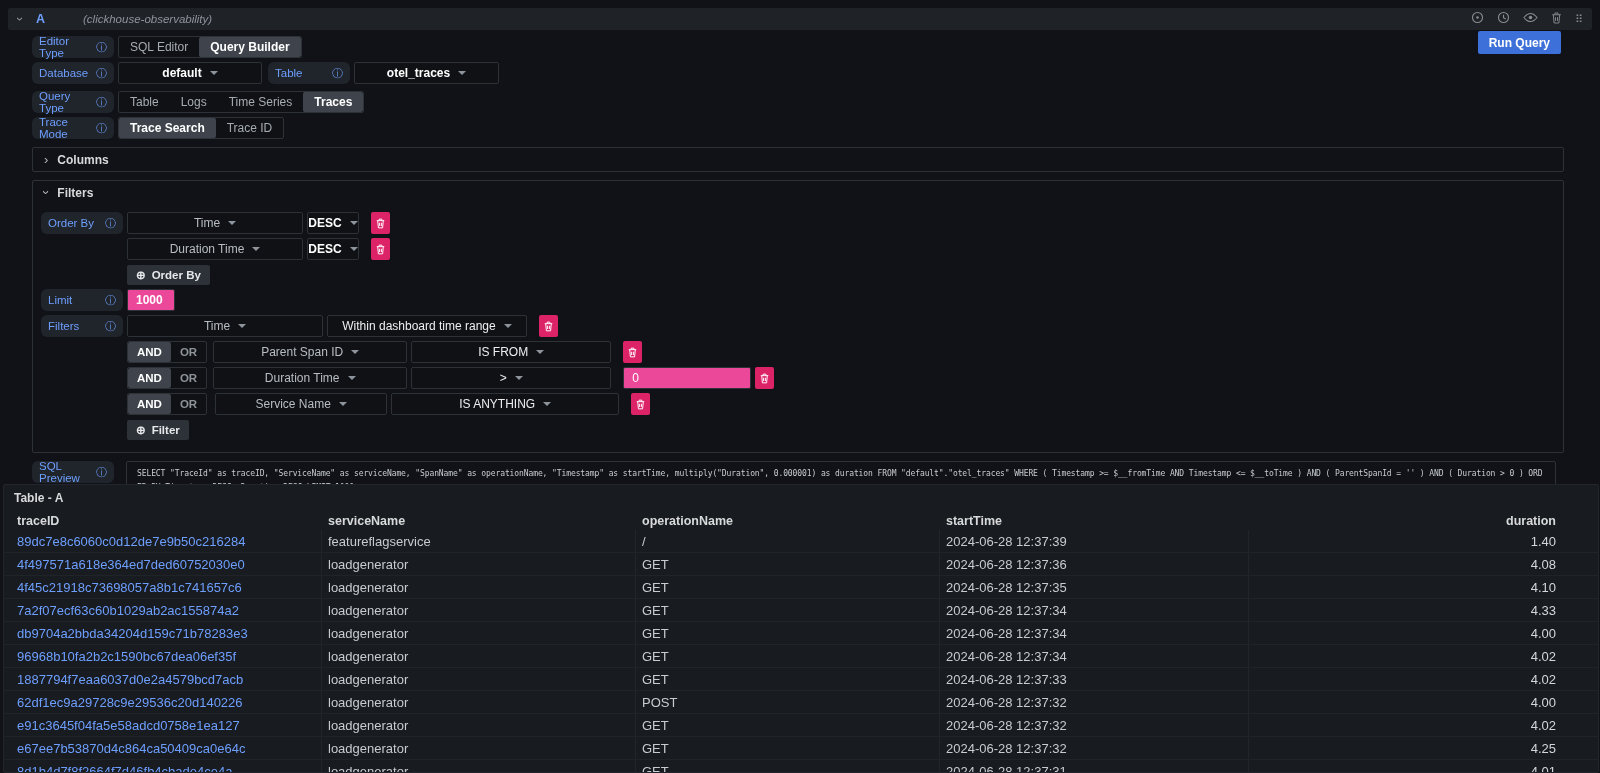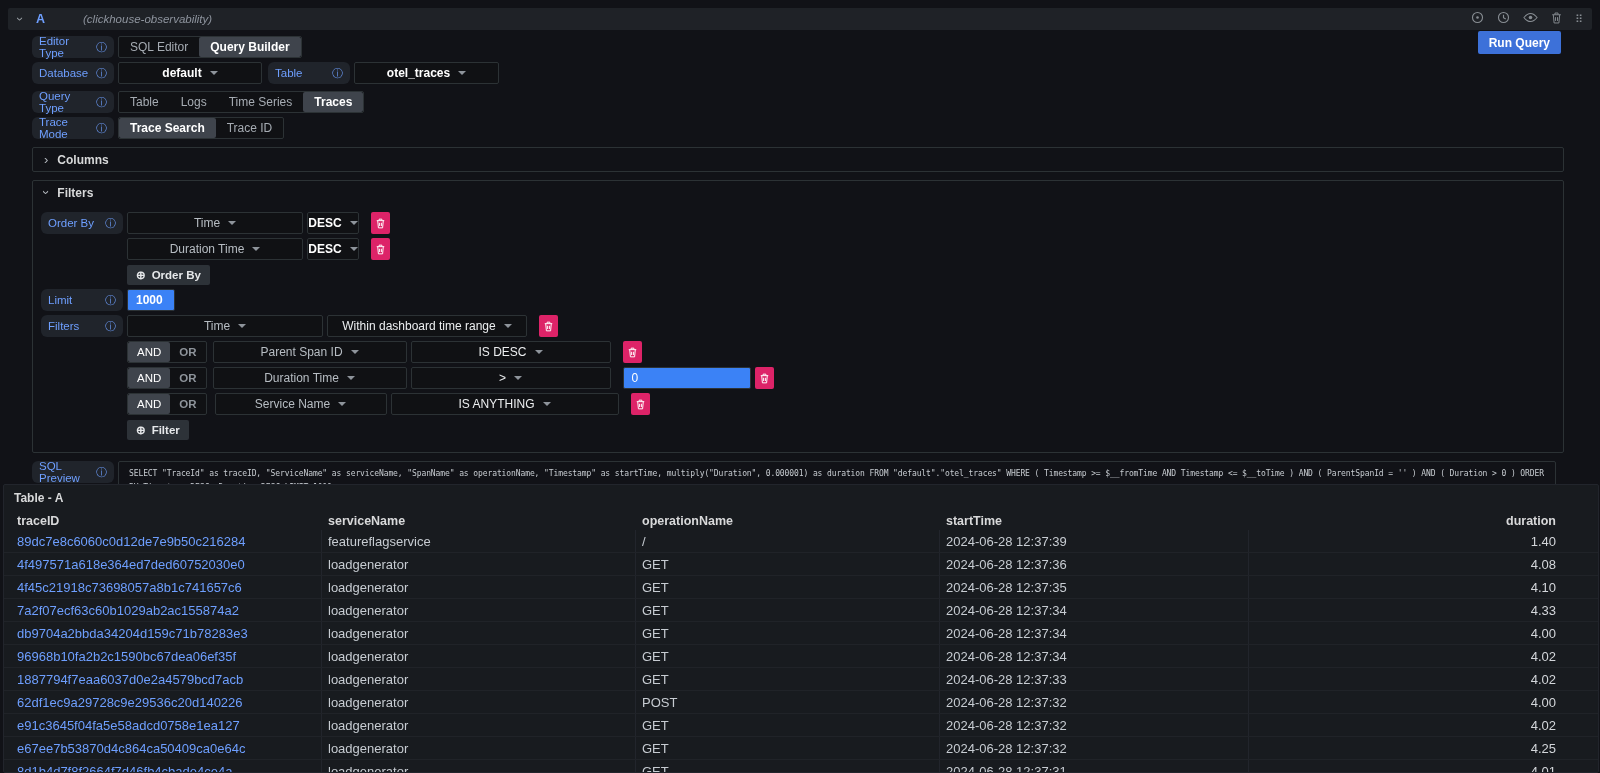--- a/index.html
+++ b/index.html
@@ -55,21 +55,21 @@
   .select {
     background:#101114; border:1px solid #2c3235; border-radius:2px;
     display:flex; align-items:center; justify-content:center;
     padding:0 8px; font-size:12px; color:#b7bdc3; cursor:pointer; flex:none;
   }
   .select .val-strong { color:#fff; font-weight:600; }
   .select .val-white { color:#eceef0; }
   .caret { width:0; height:0; border-left:4px solid transparent; border-right:4px solid transparent; border-top:4px solid #8e949b; margin-left:8px; flex:none; }
 
   .text-input {
-    background:#3b82f6; border:1px solid #2c3235; border-radius:2px;
+    background:#ec4899; border:1px solid #2c3235; border-radius:2px;
     color:#fff; font-size:12px; padding:0 8px; display:flex; align-items:center;
     font-weight:600; flex:none;
   }
 
   .trash-btn {
     width:19px; height:22px; background:#dd2368; border:none; border-radius:2px;
     display:flex; align-items:center; justify-content:center; cursor:pointer; flex:none;
   }
   .trash-btn.ml8 { margin-left:8px; }
 
@@ -80,30 +80,30 @@
     height:23px; display:flex; align-items:center; gap:9px; padding:0 11px;
     font-size:12px; font-weight:700; color:#d8d9da; cursor:pointer;
   }
   .sec-chev { color:#b4b9bf; font-size:13px; font-weight:400; display:inline-block; }
   .sec-chev.open { transform:rotate(90deg); }
   .fbox-content { padding:6px 8px 12px; }
   .indent { margin-left:86px; }
 
   .bool-group { display:flex; background:#101114; border:1px solid #2c3235; border-radius:2px; overflow:hidden; flex:none; }
   .bool-item { padding:0 9px; display:flex; align-items:center; color:#8e949b; font-size:11.5px; font-weight:600; cursor:pointer; }
-  .bool-item.selected { background:#3f444c; color:#fff; font-weight:400; border-radius:2px; }
+  .bool-item.selected { background:#3f444c; color:#fff; font-weight:700; border-radius:2px; }
 
   .sm-btn {
     background:#2d3238; border:none; border-radius:2px; color:#e6e8ea;
     font-size:11.5px; font-weight:600; height:20px; padding:0 9px;
     display:inline-flex; align-items:center; gap:6px; cursor:pointer; font-family:inherit;
   }
   .add-row { margin:5px 0 4px 86px; height:20px; display:flex; }
 
-  .sql-row { display:flex; gap:4px; margin-top:8px; align-items:flex-start; }
+  .sql-row { display:flex; gap:12px; margin-top:8px; align-items:flex-start; }
   .sql-row .inline-label { height:22px; }
   .sql-box {
     flex:1; margin-right:36px; border:1px solid #2c3235; border-radius:2px;
     padding:5px 10px; font-family:"DejaVu Sans Mono", monospace; font-size:8px;
     letter-spacing:-0.1px; line-height:1.75; color:#c7ccd1; word-break:break-all;
   }
 
   .footer-row { margin:18px 0 0 -10px; display:flex; gap:8px; }
   .footer-row .sm-btn { height:23px; font-size:12px; background:#2d3238; }
   .f-icon { font-size:12px; color:#cfd3d8; }
@@ -304,21 +304,21 @@
         <div class="row indent">
           <div class="bool-group">
             <span class="bool-item selected">AND</span>
             <span class="bool-item">OR</span>
           </div>
           <div class="select" style="width:194px;margin-left:2px">
             <span>Parent Span ID</span>
               <span class="caret"></span>
           </div>
           <div class="select" style="width:200px">
-            <span class="val-white">IS DESC</span>
+            <span class="val-white">IS FROM</span>
               <span class="caret"></span>
           </div>
           <button class="trash-btn ml8">
               <svg width="9" height="11" viewBox="0 0 12 14">
                 <path d="M1 3.2h10M4.2 3V1.2h3.6V3M2.3 3.4l.9 9.4h5.6l.9-9.4M4.8 6v4.4M7.2 6v4.4" fill="none" stroke="#fff" stroke-width="1.3"></path>
               </svg>
             </button>
         </div>
 
         <div class="row indent">

